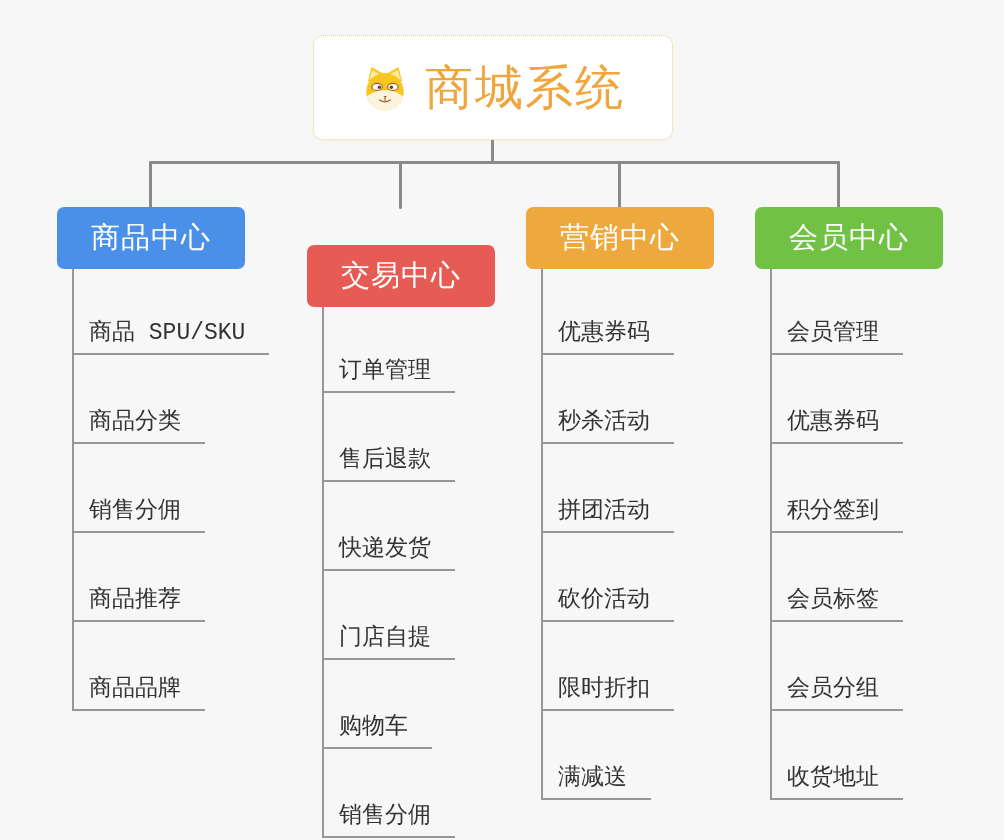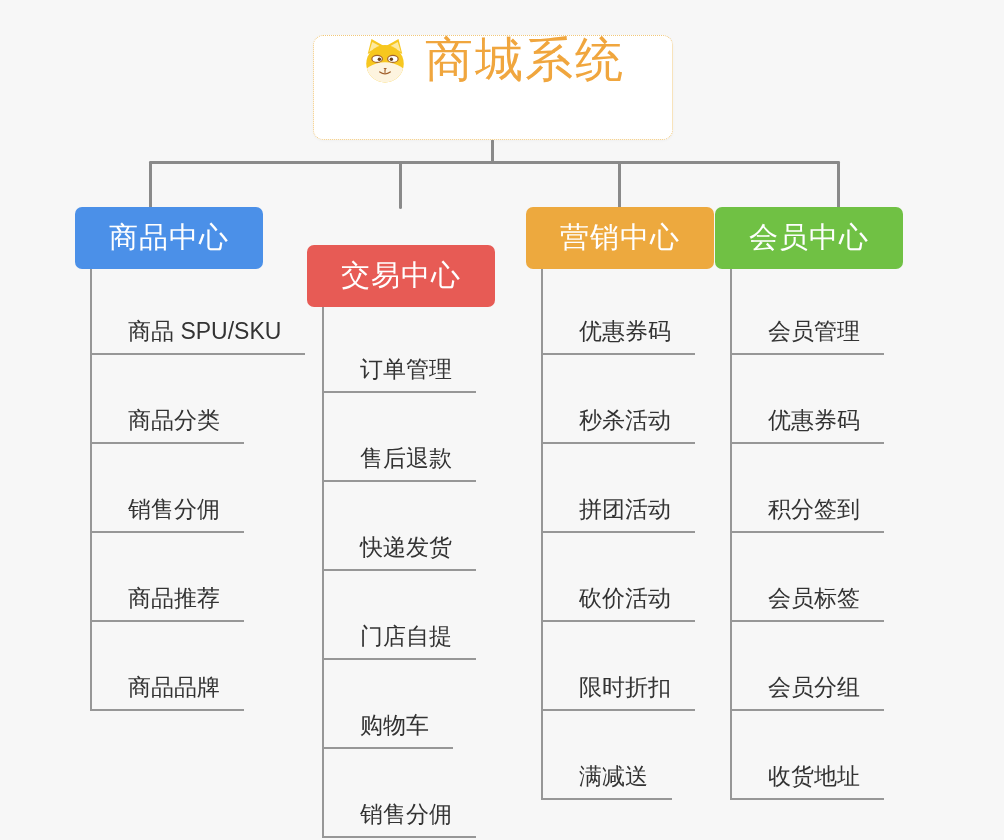--- a/index.html
+++ b/index.html
@@ -28,20 +28,21 @@
 
   
   .root {
     position: absolute;
     left: 313px; top: 35px;
     width: 360px; height: 105px;
     background: #ffffff;
     border: 1px dotted #f2c879;
     border-radius: 10px;
     display: flex;
+    align-items: center;
     justify-content: center;
     gap: 16px;
     box-shadow: 0 1px 3px rgba(0,0,0,0.03);
     cursor: pointer;
   }
   .root-title {
     font-size: 48px;
     line-height: 1;
     color: #f0a63e;
     letter-spacing: 2px;
@@ -66,32 +67,32 @@
   }
   .items {
     margin-left: 15px;
     border-left: 2px solid #979797;
   }
   .item {
     width: max-content;
     height: 89px;
     display: flex;
     align-items: flex-end;
-    padding: 0 24px 6px 36px;
+    padding: 0 24px 6px 15px;
     border-bottom: 2px solid #979797;
     font-size: 23px;
     color: #333333;
     white-space: nowrap;
     cursor: pointer;
   }
   .item:first-child { height: 86px; }
-  .col.c0 { left: 75px; }
+  .col.c0 { left: 57px; font-family: Liberation Mono, monospace; }
   .col.c1 { left: 307px; margin-top: 38px; }
   .col.c2 { left: 526px; font-family: Liberation Mono, monospace; }
-  .col.c3 { left: 715px; }
+  .col.c3 { left: 755px; }
 </style>
 </head>
 <body>
 
 <div class="canvas">
 
   <div class="conn root-drop"></div>
   <div class="conn hline"></div>
   <div class="conn drop d0"></div>
   <div class="conn drop d1"></div>

